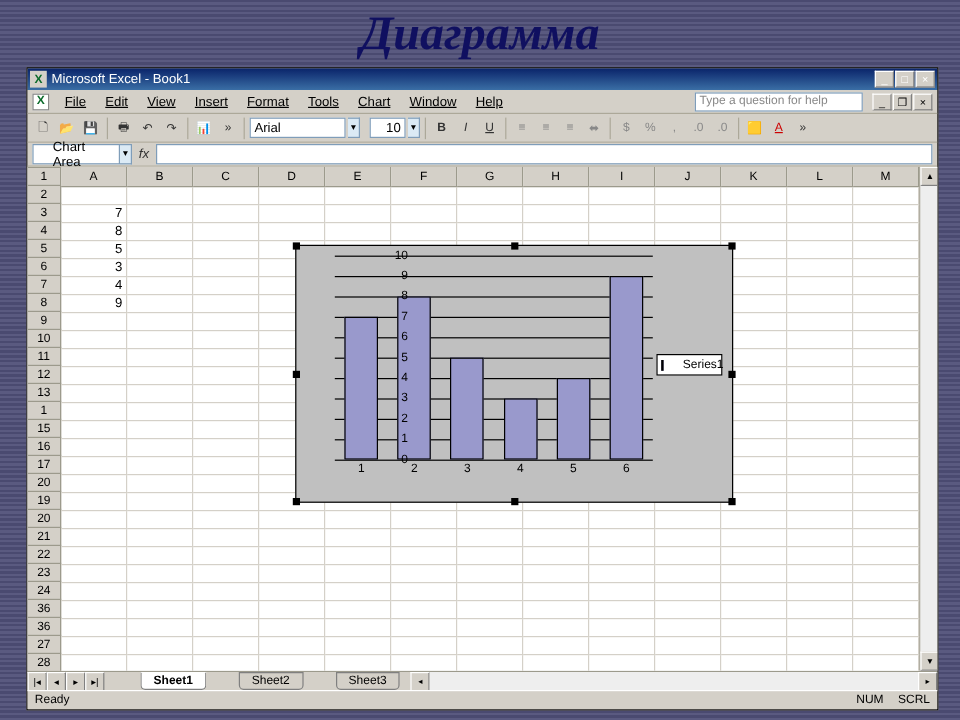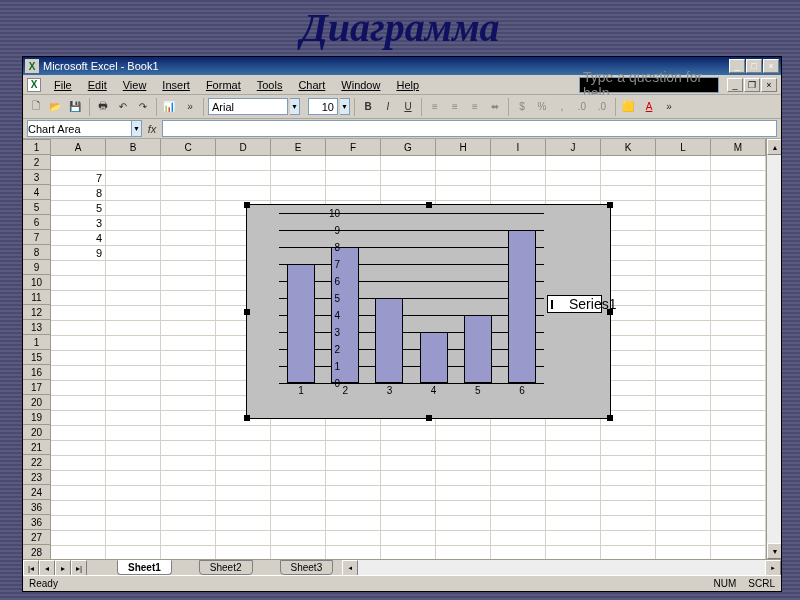--- a/index.html
+++ b/index.html
@@ -11,49 +11,49 @@
   }
   .slide-title { text-align: center; color: #101060; font: italic bold 40px "Times New Roman", serif; padding: 4px 0 6px; }
   .excel-window { position: absolute; left: 22px; top: 56px; width: 760px; height: 536px; border: 1px solid #000; background: #d4d0c8; display: flex; flex-direction: column; }
   .titlebar { background: linear-gradient(#0a246a,#3a6ea5); color: #fff; height: 18px; display: flex; align-items: center; padding: 0 2px; font-size: 11px; }
   .titlebar .icon { width: 14px; height: 14px; background: #d4d0c8; margin-right: 4px; display: flex; align-items: center; justify-content: center; color: #0a6a2a; font-weight: bold; font-size: 10px; }
   .winbtns { margin-left: auto; display: flex; gap: 1px; }
   .winbtn { width: 16px; height: 14px; background: #d4d0c8; border: 1px solid #808080; border-top-color:#fff; border-left-color:#fff; display:flex; align-items:center; justify-content:center; font-size:9px; cursor:pointer; }
   .menubar { background: #d4d0c8; display: flex; align-items: center; height: 20px; padding: 0 4px; gap: 2px; border-bottom: 1px solid #aca899; }
   .menubar .icon { width:14px;height:14px; background:#fff; border:1px solid #888; color:#0a6a2a; font-weight:bold; font-size:10px; display:flex;align-items:center;justify-content:center; margin-right:4px;}
   .menu-item { padding: 2px 7px; cursor: pointer; text-decoration: underline; }
-  .helpbox { margin-left:auto; width:140px; height:16px; border:1px solid #7f9db9; background:#000000; padding:1px 3px; color:#888; font-size:14px; display:flex; align-items:center; }
+  .helpbox { margin-left:auto; width:140px; height:16px; border:1px solid #7f9db9; background:#ffffff; padding:1px 3px; color:#888; font-size:10px; display:flex; align-items:center; }
   .docbtns { display:flex; gap:1px; margin-left:6px; }
   .toolbar { background:#d4d0c8; height:24px; display:flex; align-items:center; padding:0 4px; gap:2px; border-bottom:1px solid #aca899; }
   .tbtn { width:18px; height:18px; border:1px solid transparent; display:flex; align-items:center; justify-content:center; cursor:pointer; font-size:10px; color:#333; }
   .sep { width:1px; height:18px; background:#aca899; margin:0 2px; }
   .fontbox { width:80px; height:17px; border:1px solid #7f9db9; background:#fff; padding:0 3px; display:flex; align-items:center; font-size:11px; }
   .sizebox { width:30px; height:17px; border:1px solid #7f9db9; background:#fff; padding:0 3px; display:flex; align-items:center; justify-content:flex-end; font-size:11px; }
   .dd { width:10px; height:17px; border:1px solid #7f9db9; border-left:none; background:#dbeaf5; display:flex; align-items:center; justify-content:center; font-size:7px; cursor:pointer; }
   .formula-row { background:#d4d0c8; height:20px; display:flex; align-items:center; border-bottom:1px solid #aca899; }
-  .namebox { width:105px; height:17px; background:#fff; border:1px solid #7f9db9; margin-left:4px; padding:0 0; display:flex; align-items:center; }
+  .namebox { width:73px; height:17px; background:#fff; border:1px solid #7f9db9; margin-left:4px; padding:0 16px; display:flex; align-items:center; }
   .fxlabel { width:20px; text-align:center; font-style:italic; color:#333; }
   .grid-area { flex:1; display:flex; background:#fff; overflow:hidden; position:relative; }
   .rowhdrs { display:flex; flex-direction:column; background:#d4d0c8; }
   .corner { width:28px; height:17px; background:#d4d0c8; border:1px solid #9c9a8c; border-top:none; border-left:none; }
   .rowhdr { width:28px; height:15px; background:#d4d0c8; border:1px solid #9c9a8c; border-top:none; border-left:none; text-align:center; font-size:10px; line-height:15px; }
   .gridbody { flex:1; position:relative; }
   .colhdrs { display:flex; height:17px; }
   .colhdr { width:55px; height:17px; background:#d4d0c8; border:1px solid #9c9a8c; border-top:none; border-left:none; text-align:center; font-size:10px; line-height:17px; }
   .cells { position:relative; }
   .cellrow { display:flex; height:15px; }
   .cell { width:55px; height:15px; border-right:1px solid #d4d0c8; border-bottom:1px solid #d4d0c8; padding-right:3px; text-align:right; font-size:11px; line-height:15px; }
   .chart-obj { position:absolute; left:195px; top:65px; width:365px; height:215px; background:#c0c0c0; border:1px solid #000; }
   .chart-obj .handle { position:absolute; width:6px; height:6px; background:#000; }
   .plot { position:absolute; left:32px; top:8px; width:265px; height:170px; background:#c0c0c0; }
   .gridline { position:absolute; left:0; right:0; border-top:1px solid #000; height:0; }
   .ytick { position:absolute; right:270px; width:24px; text-align:right; font-size:10px; transform:translateY(-50%); }
   .bar { position:absolute; bottom:0; width:28px; background:#9999cc; border:1px solid #000; }
   .xtick { position:absolute; top:180px; width:28px; text-align:center; font-size:10px; }
-  .legend { position:absolute; right:8px; top:90px; width:55px; height:18px; background:#fff; border:1px solid #000; display:flex; align-items:center; padding:0 3px; font-size:14px; gap:16px; }
+  .legend { position:absolute; right:8px; top:90px; width:55px; height:18px; background:#fff; border:1px solid #000; display:flex; align-items:center; padding:0 3px; font-size:10px; gap:16px; }
   .legend .sw { width:9px; height:9px; background:#9999cc; border:1px solid #000; }
   .vscroll { width:16px; background:#d4d0c8; border-left:1px solid #9c9a8c; display:flex; flex-direction:column; }
   .sbtn { width:16px; height:16px; background:#d4d0c8; border:1px solid #808080; border-top-color:#fff; border-left-color:#fff; display:flex;align-items:center;justify-content:center; font-size:7px; cursor:pointer;}
   .strack { flex:1; background:#eee; }
   .bottom-row { height:16px; display:flex; background:#d4d0c8; border-top:1px solid #9c9a8c; }
   .tabnav { display:flex; }
   .navbtn { width:16px; height:16px; border:1px solid #808080; border-top-color:#fff; border-left-color:#fff; display:flex; align-items:center; justify-content:center; font-size:8px; cursor:pointer; }
   .sheet-tabs { display:flex; align-items:flex-end; margin-left:2px; }
   .tab { padding:1px 10px; font-size:10px; border:1px solid #808080; background:#d4d0c8; border-radius:0 0 4px 4px; margin-right:-1px; cursor:pointer;margin-left:28px; }
   .tab.active { background:#fff; font-weight:bold; border-top-color:#fff; }

